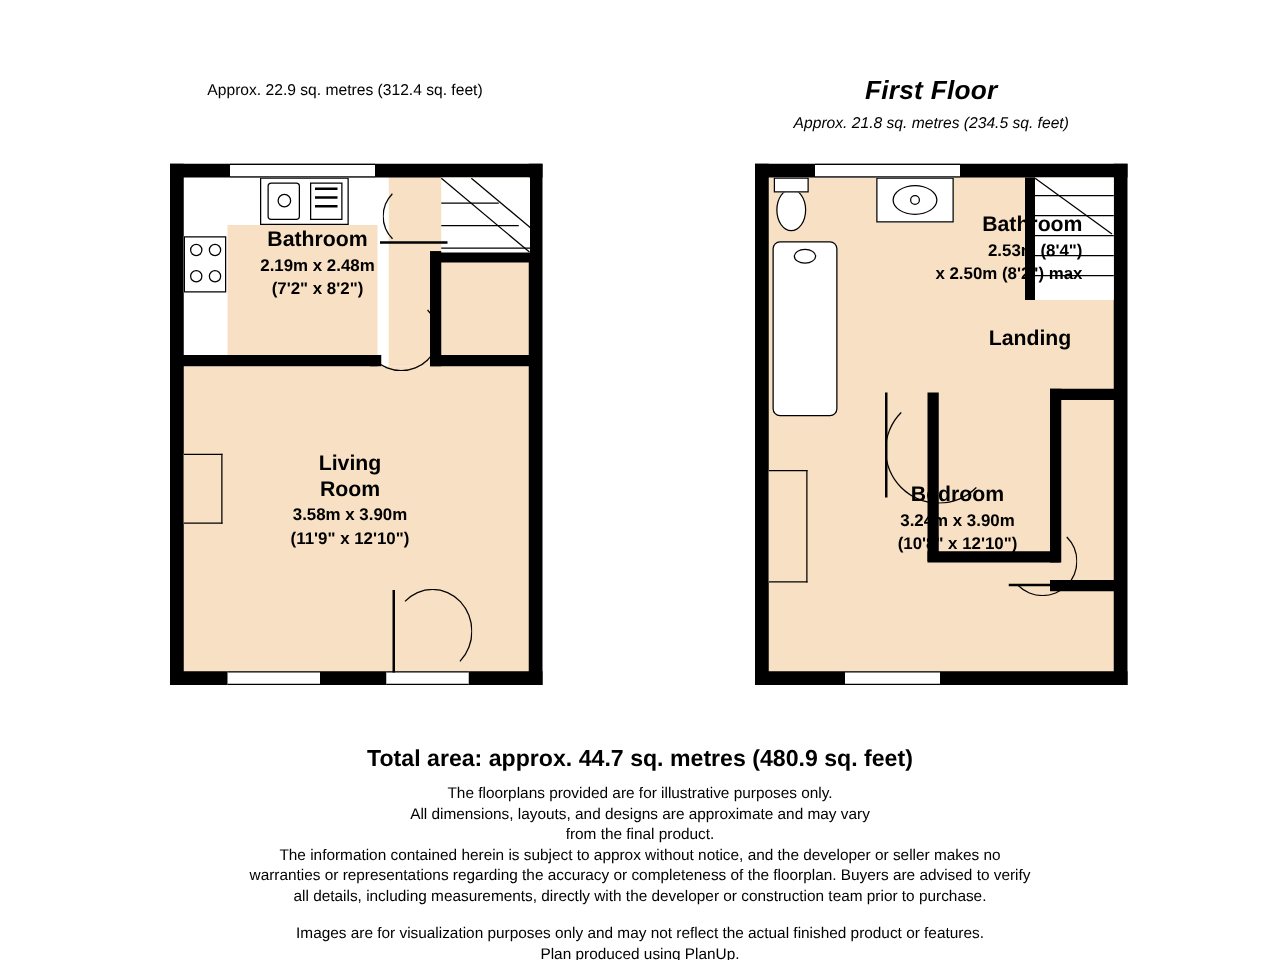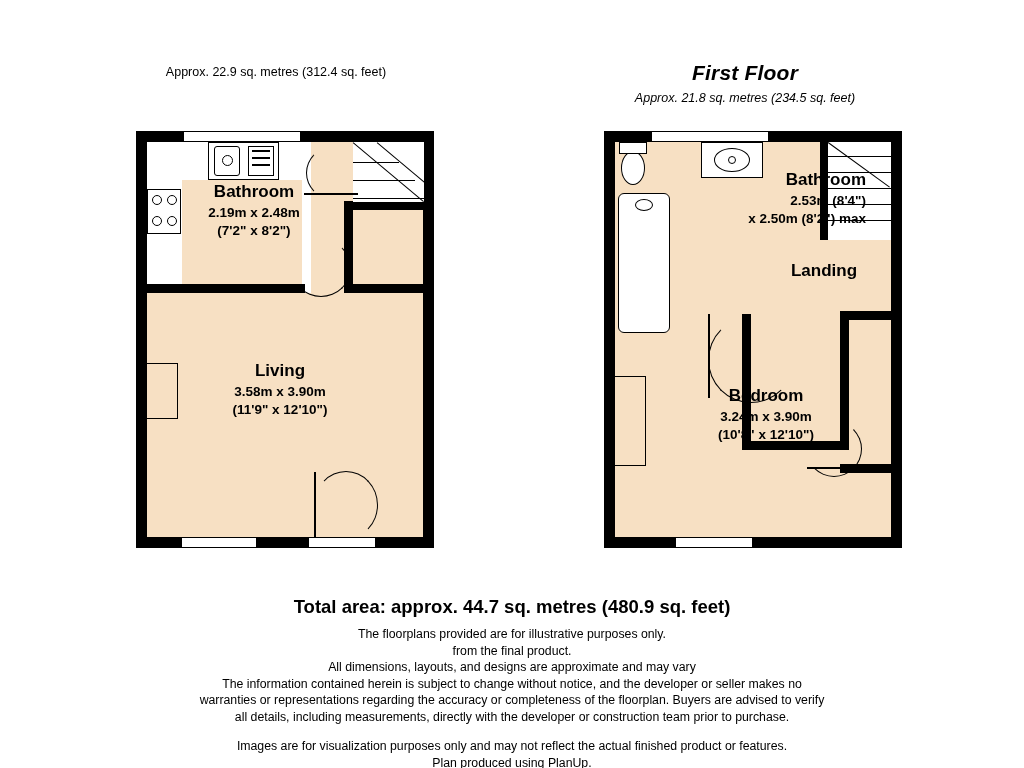--- a/index.html
+++ b/index.html
@@ -224,20 +224,21 @@
     <div class="room-fill" style="left:46px; top:49px; width:120px; height:104px;"></div>
 
     <div class="room-label" style="left:28px; top:51px; width:180px;">
       <span class="room-name">Bathroom</span>
       <span class="room-dims">2.19m x 2.48m</span>
       <span class="room-dims">(7'2" x 8'2")</span>
     </div>
 
     <div class="room-label" style="left:44px; top:230px; width:200px;">
       <span class="room-name">Living</span>
+      <span class="room-name">Room</span>
       <span class="room-dims">3.58m x 3.90m</span>
       <span class="room-dims">(11'9" x 12'10")</span>
     </div>
   </div>
 
   <div class="plan" id="first-plan">
 
     <div class="room-fill" style="left:10px; top:10px; width:278px; height:397px;"></div>
 
     <div class="wall" style="left:0; top:0; width:298px; height:11px;"></div>
@@ -296,23 +297,23 @@
       <span class="room-name">Bedroom</span>
       <span class="room-dims">3.24m x 3.90m</span>
       <span class="room-dims">(10'8" x 12'10")</span>
     </div>
   </div>
 
   <div id="total-area">Total area: approx. 44.7 sq. metres (480.9 sq. feet)</div>
 
   <div id="disclaimer">
     <p>The floorplans provided are for illustrative purposes only.</p>
+    <p>All dimensions, layouts, and designs are approximate and may vary</p>
     <p>from the final product.</p>
-    <p>All dimensions, layouts, and designs are approximate and may vary</p>
-    <p>The information contained herein is subject to change without notice, and the developer or seller makes no</p>
+    <p>The information contained herein is subject to approx without notice, and the developer or seller makes no</p>
     <p>warranties or representations regarding the accuracy or completeness of the floorplan. Buyers are advised to verify</p>
     <p>all details, including measurements, directly with the developer or construction team prior to purchase.</p>
     <div class="gap"></div>
     <p>Images are for visualization purposes only and may not reflect the actual finished product or features.</p>
     <p>Plan produced using PlanUp.</p>
   </div>
 
 </div>
 
 </body></html>

